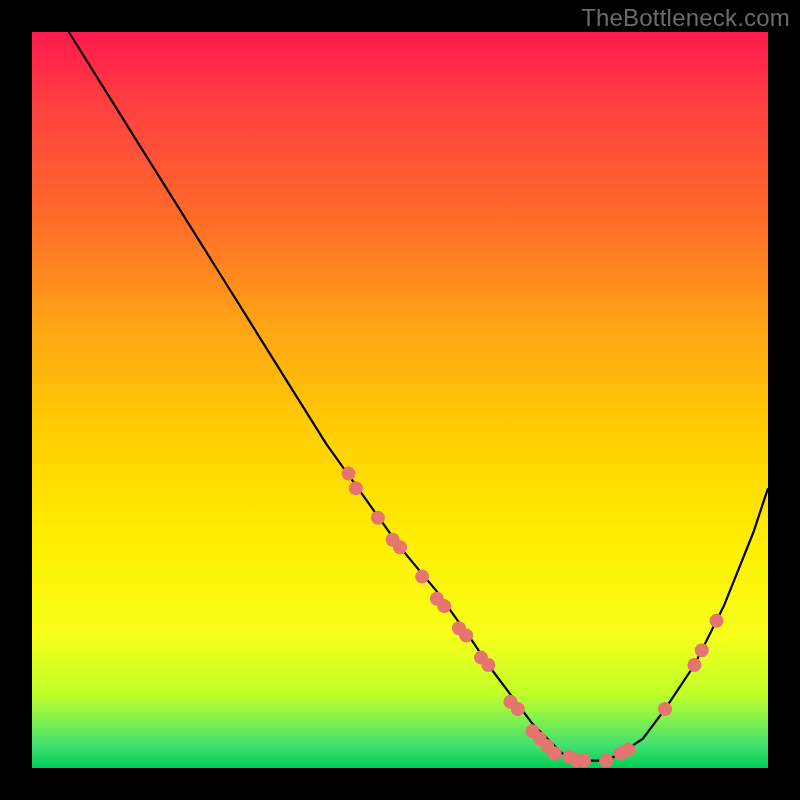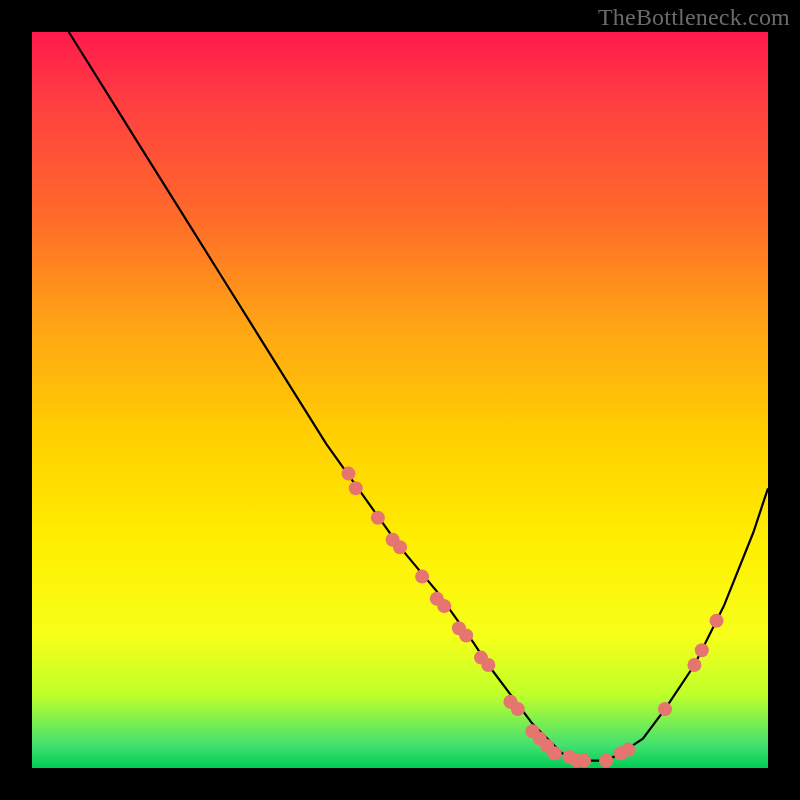--- a/index.html
+++ b/index.html
@@ -9,21 +9,20 @@
     height: 800px;
     background: #000;
     overflow: hidden;
     font-family: Arial, Helvetica, sans-serif;
   }
   .frame {
     position: absolute;
     left: 0; top: 0;
     width: 800px; height: 800px;
     background: #000;
-    font-family: Liberation Serif, serif;
   }
   .plot-area {
     position: absolute;
     left: 32px;
     top: 32px;
     width: 736px;
     height: 736px;
     
     background: linear-gradient(to bottom,
       #ff1a4d 0%,

